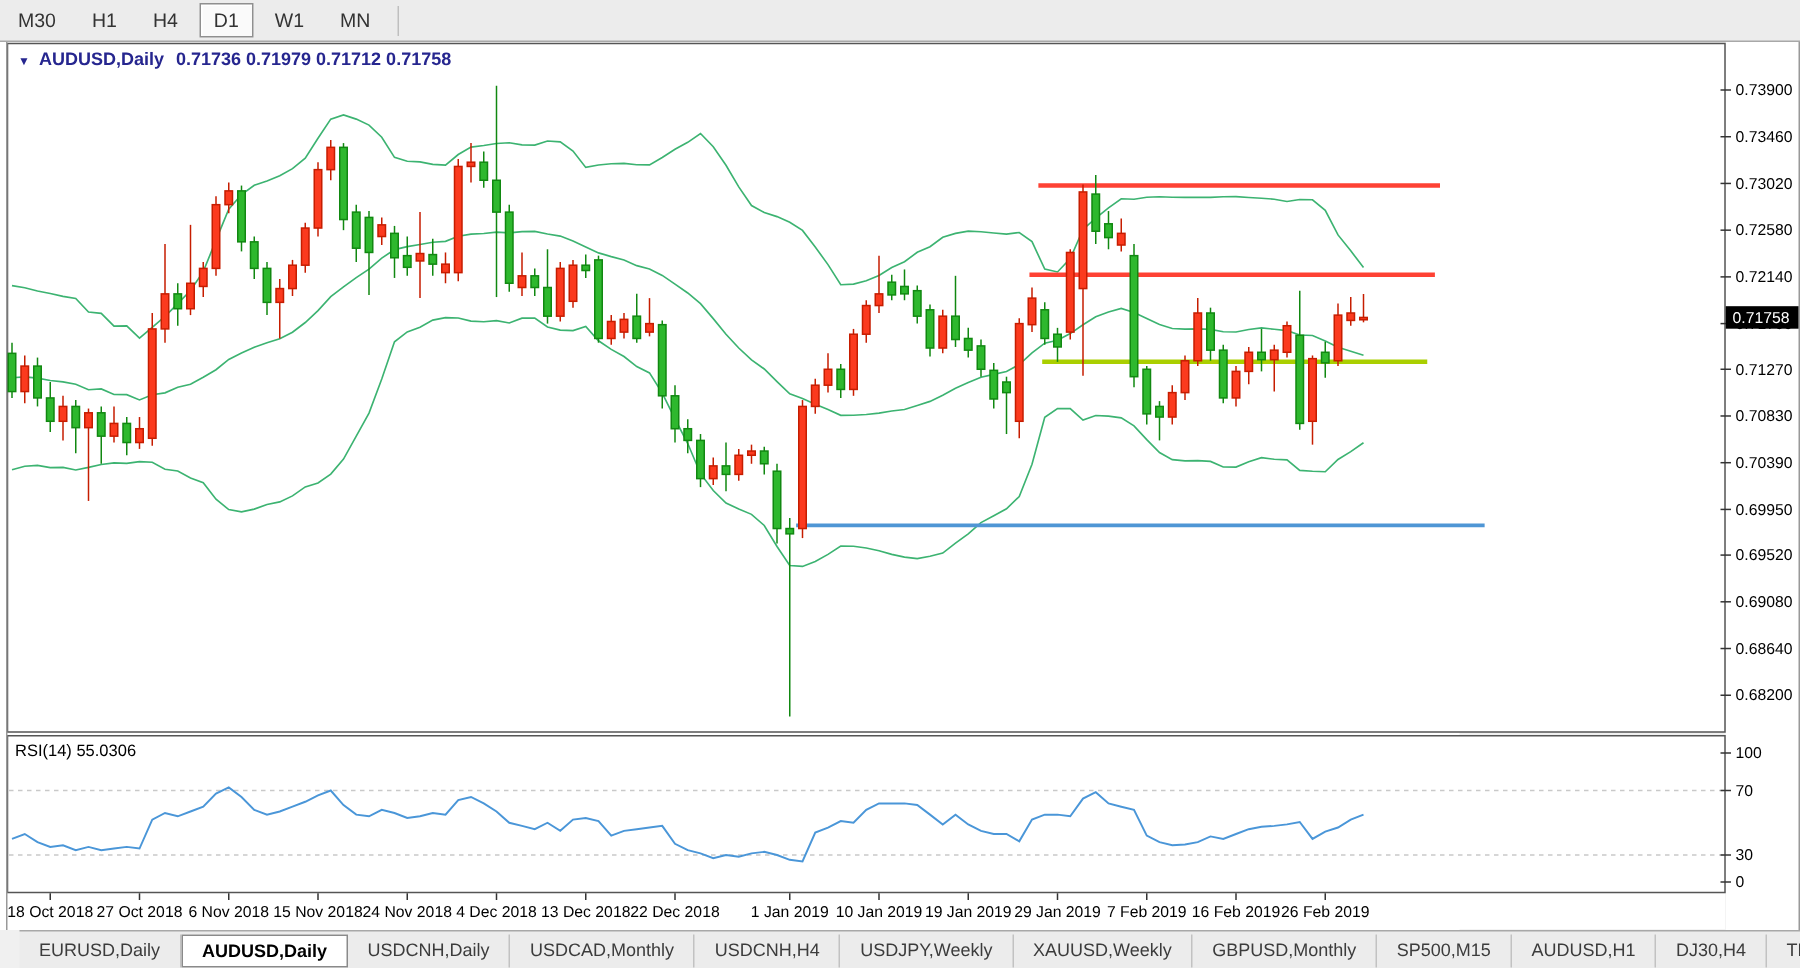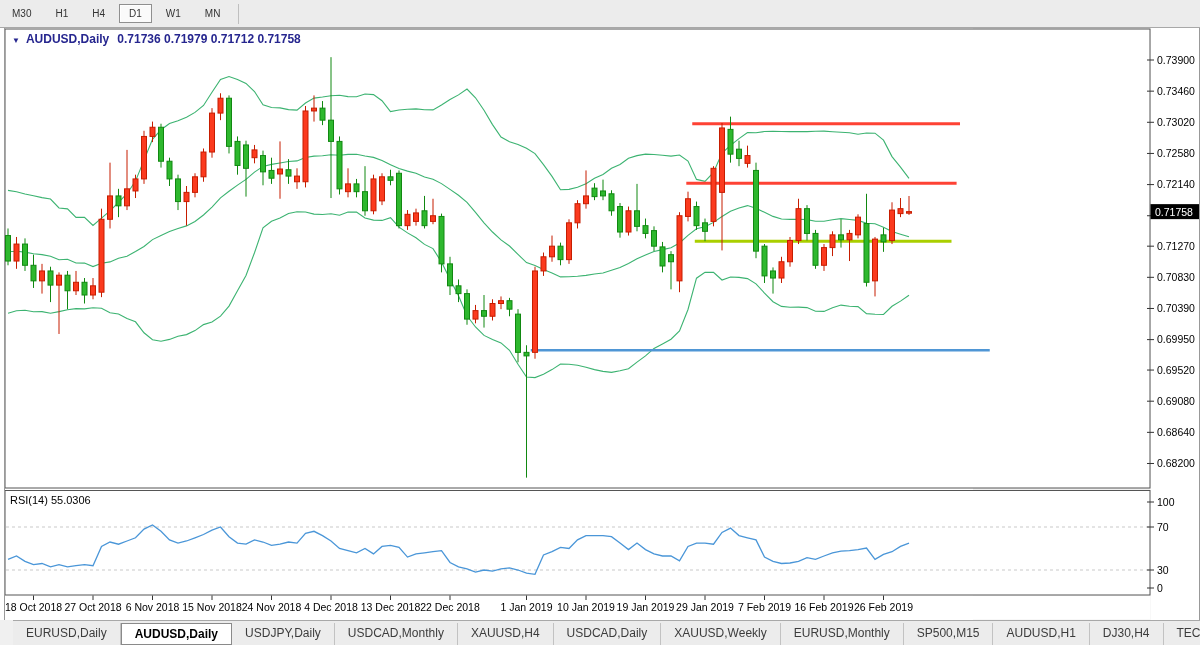--- a/index.html
+++ b/index.html
@@ -1,18 +1,18 @@
 <!DOCTYPE html>
 <html><head>
 <meta charset="utf-8">
 <style>
   html,body{margin:0;padding:0;width:1200px;height:645px;overflow:hidden;
     background:#f0f0f0;font-family:"Liberation Sans",sans-serif;}
   #toolbar{position:absolute;top:0;left:0;width:1200px;height:27px;background:#ececec;
-    border-bottom:1px solid #a8a8a8;display:flex;align-items:center;font-size:10px;color:#333;}
+    border-bottom:1px solid #a8a8a8;display:flex;align-items:center;font-size:13px;color:#333;}
   .tf-btn{padding:3px 9px;margin:0 2px;border:1px solid transparent;cursor:default;}
   .tf-btn.active{background:#fafafa;border:1px solid #8f8f8f;box-shadow:inset 1px 1px 0 #fff;}
   .tb-sep{width:1px;height:20px;background:#bfbfbf;margin:0 6px;}
   #chartwrap{position:absolute;top:28px;left:0;width:973px;height:592px;background:#fff;}
   #tabbar{position:absolute;top:620px;left:13px;width:1200px;height:25px;background:#ececec;
     border-top:1px solid #a8a8a8;display:flex;align-items:center;font-size:12px;color:#3c3c3c;}
   .tab{padding:0 13px;line-height:21px;border-right:1px solid #c2c2c2;white-space:nowrap;cursor:default;}
   .tab.active{background:#fff;border:1px solid #8a8a8a;font-weight:bold;color:#000;line-height:20px;}
   svg text{font-family:"Liberation Sans",sans-serif;}
 </style>
@@ -347,25 +347,25 @@
         <line x1="883.5" y1="567.5" x2="883.5" y2="572" stroke="#333"></line>
         <text x="883.5" y="583" font-size="10.5px" fill="#000" text-anchor="middle">26 Feb 2019</text>
       </g>
     </svg>
 </div>
 
 <div id="tabbar">
   <span id="tabs-holder" style="display:flex">
       <div class="tab">EURUSD,Daily</div>
       <div class="tab active">AUDUSD,Daily</div>
-      <div class="tab">USDJPY,Daily</div>
+      <div class="tab">USDCNH,Daily</div>
       <div class="tab">USDCAD,Monthly</div>
-      <div class="tab">XAUUSD,H4</div>
-      <div class="tab">USDCAD,Daily</div>
+      <div class="tab">USDCNH,H4</div>
+      <div class="tab">USDJPY,Weekly</div>
       <div class="tab">XAUUSD,Weekly</div>
-      <div class="tab">EURUSD,Monthly</div>
+      <div class="tab">GBPUSD,Monthly</div>
       <div class="tab">SP500,M15</div>
       <div class="tab">AUDUSD,H1</div>
       <div class="tab">DJ30,H4</div>
       <div class="tab">TECH100,H</div>
     </span>
 
 </div>
 
 </body></html>

